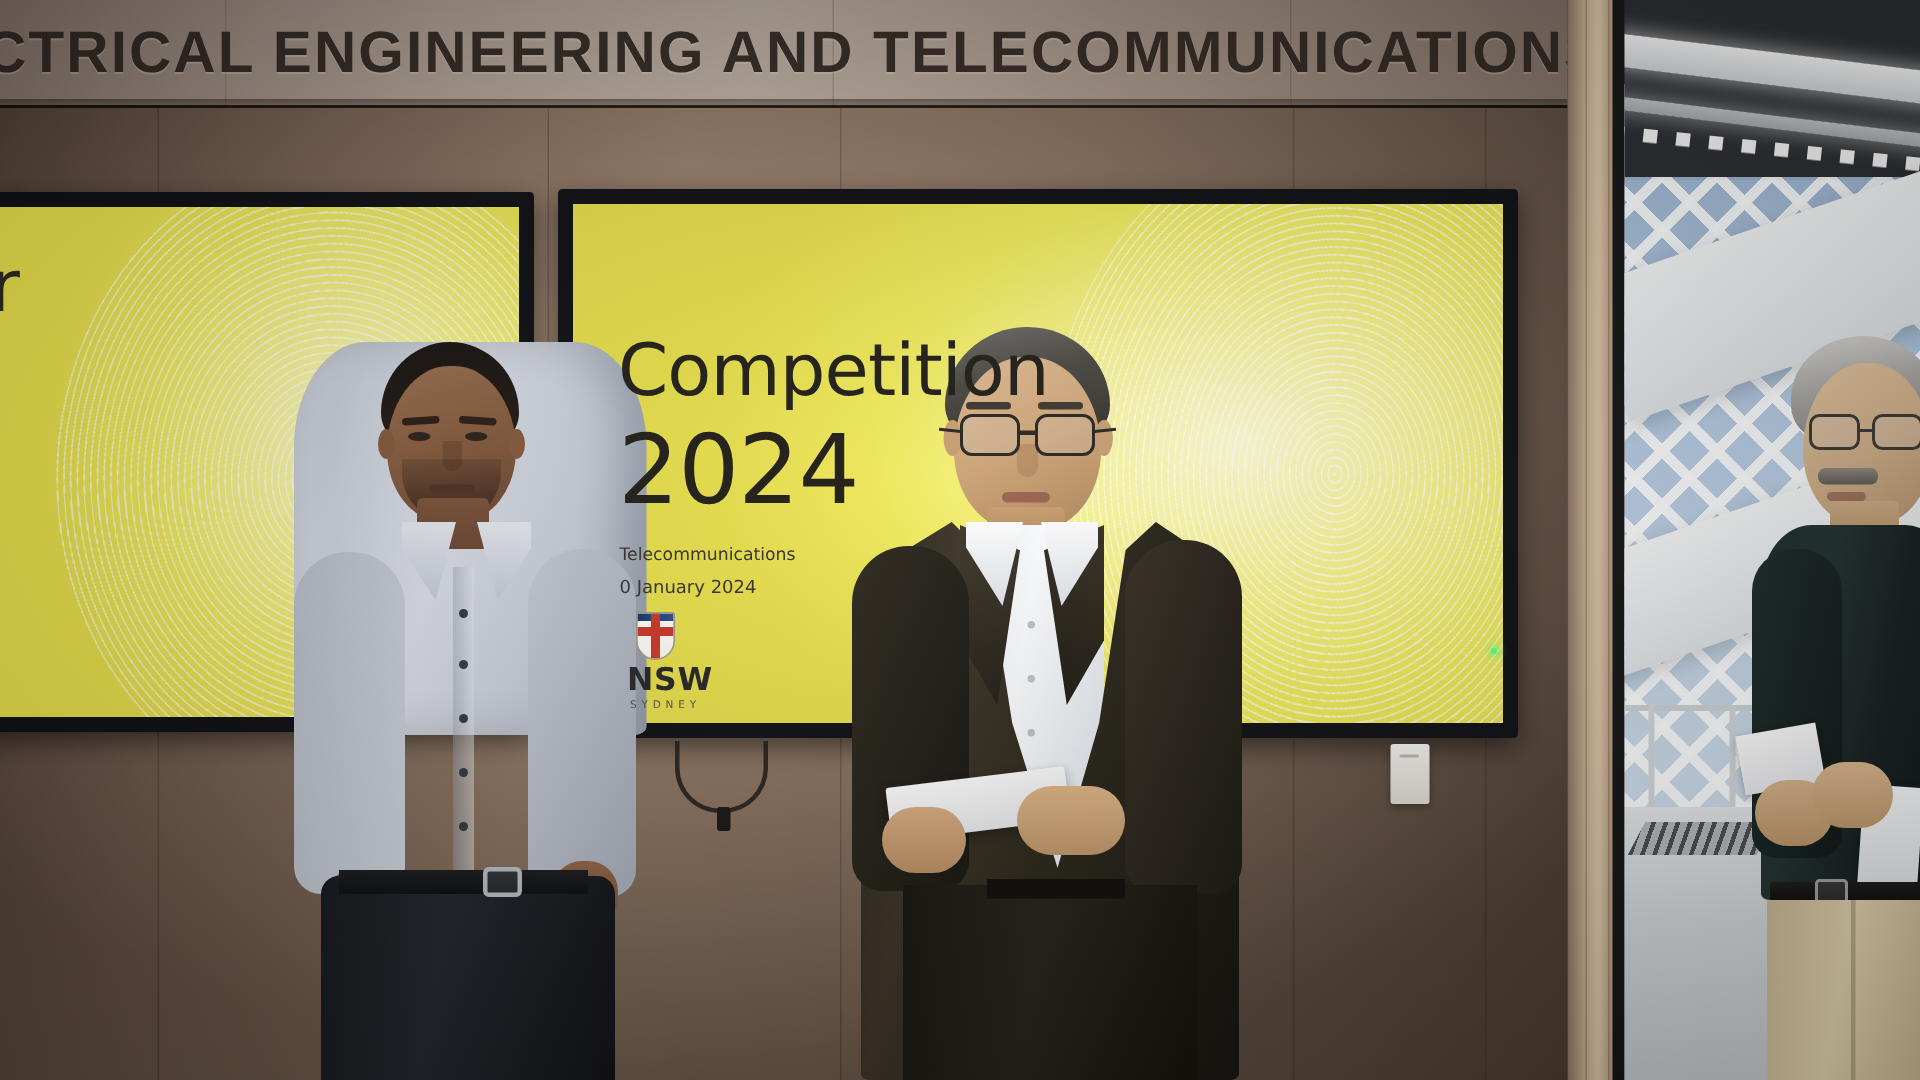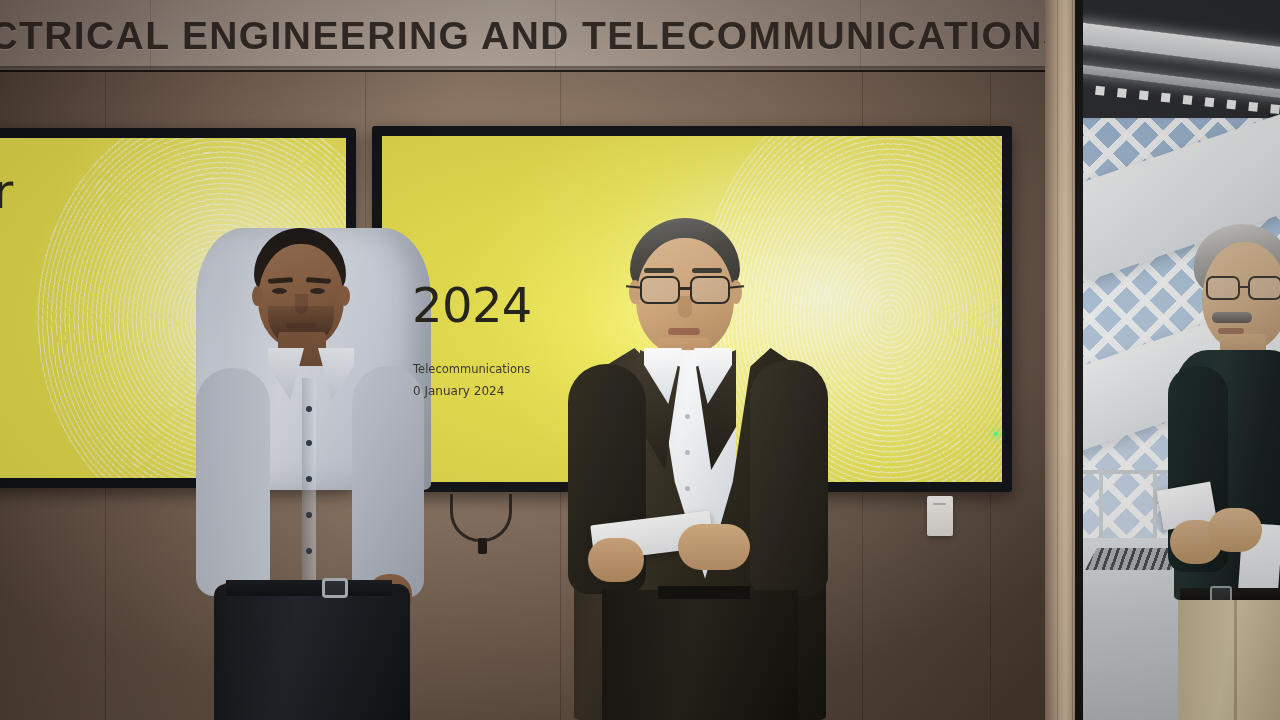--- a/index.html
+++ b/index.html
@@ -445,25 +445,35 @@
       <div class="ripples ripple-l"></div>
       <div class="slide-text slide-title ls-title">ster</div>
 
     </div>
   </div>
 
   <div class="screen screen-right">
     <div class="panel">
       <div class="ripples ripple-r"></div>
 
-      <div class="slide-text slide-title" style="left:30px;top:144px;font-size:48px;">2024</div>
+      <div class="slide-text slide-title" style="left:30px;top:86px;font-size:48px;">Competition</div>
+      <div class="slide-text slide-title" style="left:30px;top:144px;font-size:64px;">2024</div>
 
       <div class="slide-text slide-sub" style="left:31px;top:226px;font-size:11.5px;">Telecommunications</div>
       <div class="slide-text slide-date rs-date">0 January 2024</div>
 
+      <div class="unsw">
+        <div class="crest">
+          <div class="cap"></div>
+            <div class="bar-v"></div>
+            <div class="bar-h"></div>
+        </div>
+        <div class="unsw-word">NSW</div>
+        <div class="unsw-sub">SYDNEY</div>
+      </div>
     </div>
     <div class="led"></div>
   </div>
 
   <div class="wall-box"></div>
   <div class="cable"></div>
   <div class="cable-tail"></div>
 
   <div class="pillar">
     <div class="grain" style="left:12px"></div>

